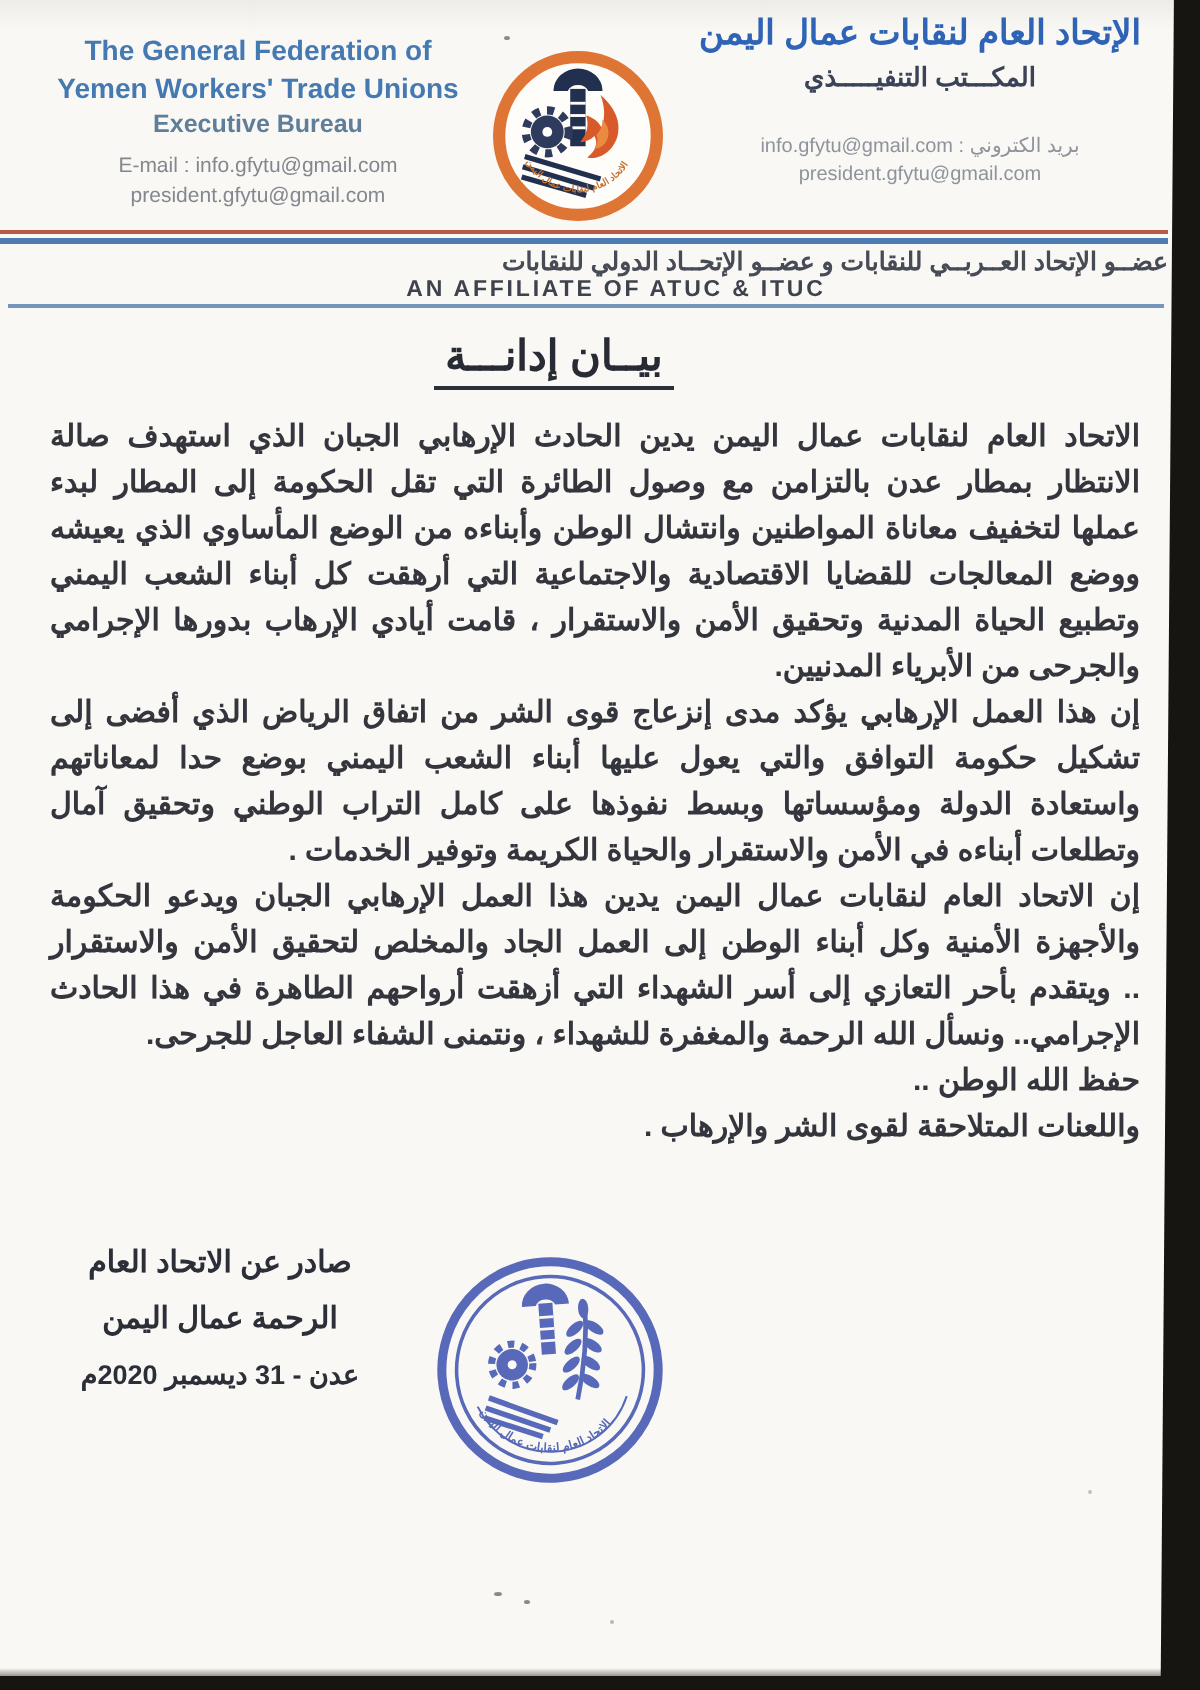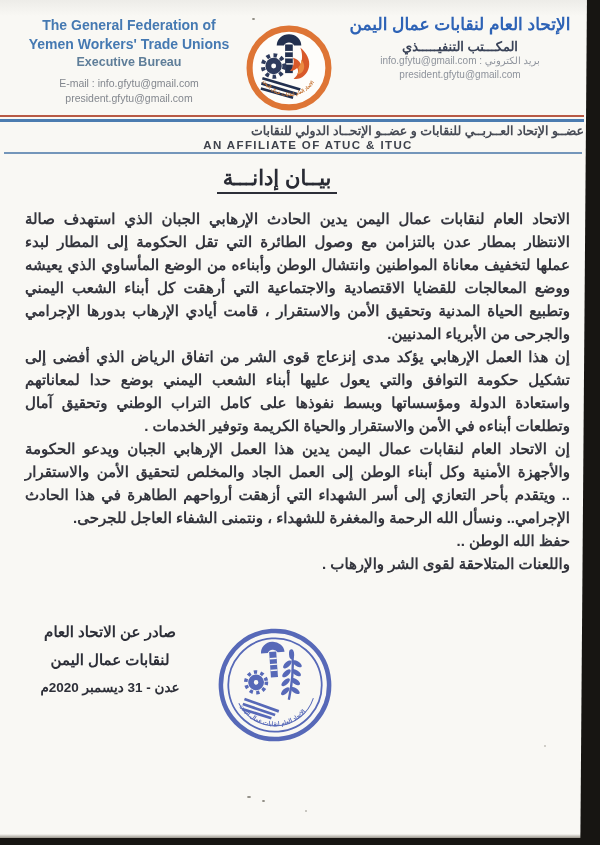--- a/index.html
+++ b/index.html
@@ -8,25 +8,25 @@
   
   .edge-right{position:absolute;top:-6px;left:587px;width:26px;height:870px;background:#171512;transform:rotate(0.45deg);transform-origin:top left;}
   .edge-bottom{position:absolute;left:0;top:838px;width:600px;height:7px;background:#171512;}
   .edge-bottom-shade{position:absolute;left:0;top:834px;width:600px;height:4px;background:linear-gradient(180deg,rgba(120,115,105,0)0%,#9a968c 100%);}
   
   .hdr-left{position:absolute;left:18px;top:16px;width:222px;text-align:center;}
   .hdr-left .l1{font-size:14px;font-weight:bold;color:#4579b2;line-height:19px;}
   .hdr-left .l3{font-size:12.5px;font-weight:bold;color:#5f7e99;margin-top:1px;}
   .hdr-left .em{font-size:10.5px;color:#83878e;line-height:15px;}
   .hdr-left .em1{margin-top:7px;}
-  .hdr-right{position:absolute;left:336px;top:14px;width:248px;text-align:center;direction:rtl;}
+  .hdr-right{position:absolute;left:336px;top:6px;width:248px;text-align:center;direction:rtl;}
   .hdr-right .t{font-size:17px;font-weight:bold;color:#2e63b6;line-height:22px;}
   .hdr-right .s{font-size:13px;font-weight:bold;color:#3a4358;margin-top:3px;}
   .hdr-right .em{font-size:10px;color:#8e939c;line-height:14px;}
-  .hdr-right .em1{}
+  .hdr-right .em1{margin-top:21px;}
   .logo{position:absolute;left:246px;top:25px;width:86px;height:86px;}
   
   .rule-red{position:absolute;left:0;top:115px;width:584px;height:2px;background:#b85a45;}
   .rule-blue1{position:absolute;left:0;top:119px;width:584px;height:2.5px;background:#4c7cb0;}
   .rule-blue2{position:absolute;left:4px;top:152px;width:578px;height:1.6px;background:#7496ba;}
   .affil-ar{position:absolute;left:0;top:123px;width:584px;text-align:right;direction:rtl;font-size:12.5px;font-weight:bold;color:#474b55;}
   .affil-en{position:absolute;left:16px;top:139px;width:584px;text-align:center;font-size:11.5px;font-weight:bold;letter-spacing:1.4px;color:#3e424c;}
   
   .title-wrap{position:absolute;left:0;top:166px;width:554px;display:flex;justify-content:center;}
   .title{font-size:21px;font-weight:bold;color:#292b34;direction:rtl;padding:0 6px 2px 6px;border-bottom:2.5px solid #2d2f38;}
@@ -123,21 +123,21 @@
         <div class="bline">والأجهزة الأمنية وكل أبناء الوطن إلى العمل الجاد والمخلص لتحقيق الأمن والاستقرار</div>
         <div class="bline">.. ويتقدم بأحر التعازي إلى أسر الشهداء التي أزهقت أرواحهم الطاهرة في هذا الحادث</div>
         <div class="bline lastline">الإجرامي.. ونسأل الله الرحمة والمغفرة للشهداء ، ونتمنى الشفاء العاجل للجرحى.</div>
       </div>
     <div class="closing">حفظ الله الوطن ..</div>
     <div class="closing">واللعنات المتلاحقة لقوى الشر والإرهاب .</div>
   </div>
 
   <div class="sig">
     <div class="s1">صادر عن الاتحاد العام</div>
-    <div class="s1">لنقابات عمال اليمن</div>
+    <div class="s1">الرحمة عمال اليمن</div>
     <div class="s3">عدن - 31 ديسمبر 2020م</div>
   </div>
 
   <svg class="stamp" viewBox="0 0 120 120">
     <g stroke="#4156b0" fill="none" transform="rotate(-4 60 60)">
       <circle cx="60" cy="60" r="55" stroke-width="4.6"></circle>
       <circle cx="60" cy="60" r="47.5" stroke-width="1.8"></circle>
 
       <path d="M48 27 a12 11 0 0 1 24 0 l-7 0 a5.5 5 0 0 0 -10 0 z" fill="#4156b0" stroke="none"></path>
       <rect x="56.4" y="26" width="7.2" height="26" fill="#4156b0" stroke="none"></rect>

